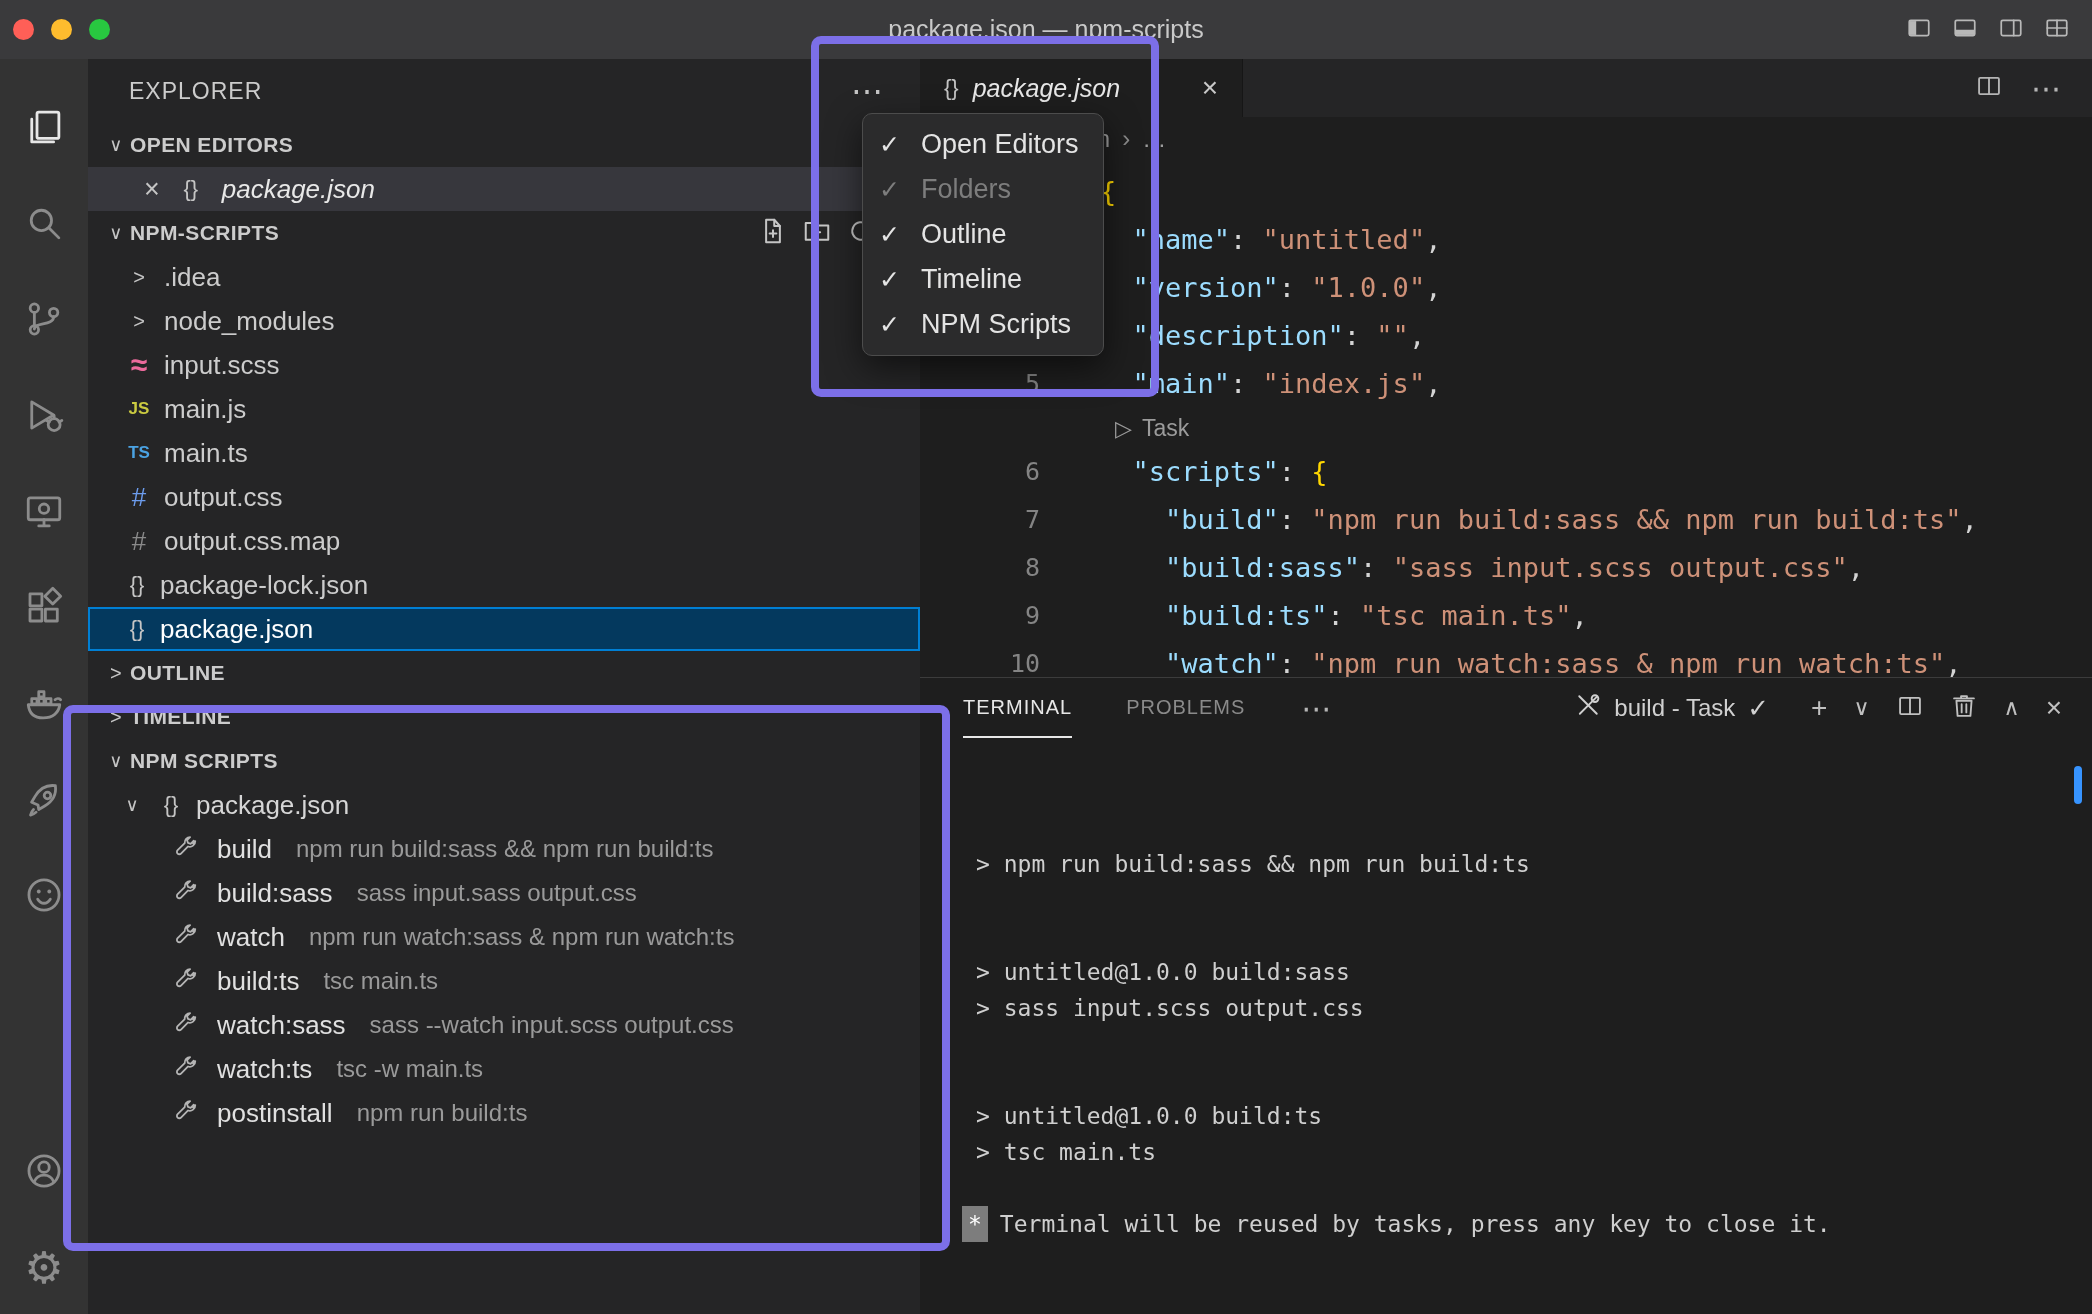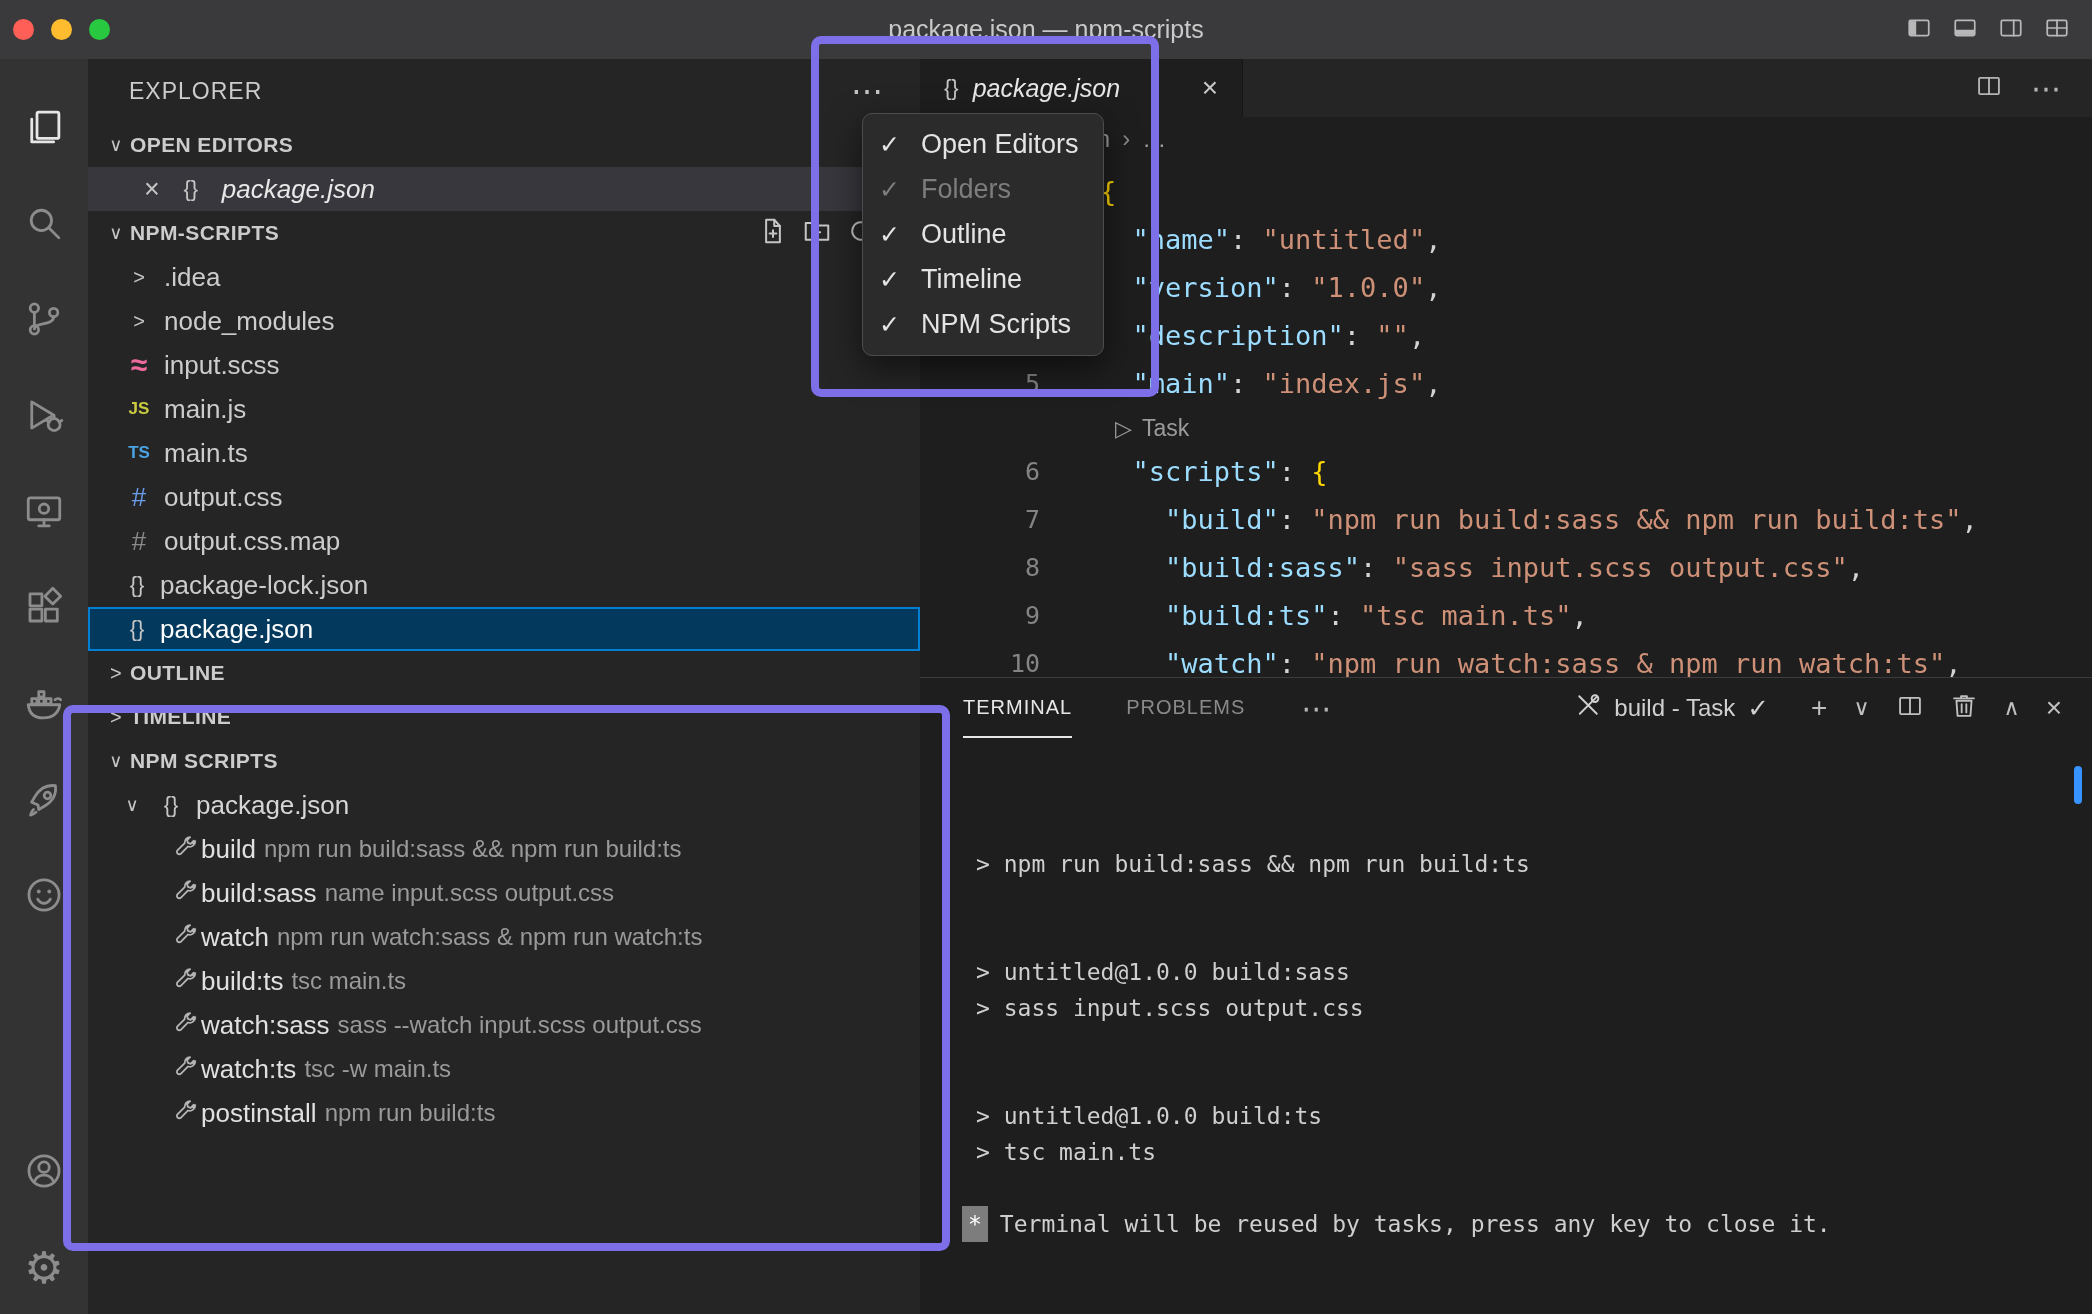--- a/index.html
+++ b/index.html
@@ -44,21 +44,21 @@
   .ic-sass{color:#ec6a9c;font-size:30px;width:34px;}
   .ic-js{color:#cbcb41;font-size:17px;width:34px;}
   .ic-ts{color:#4ba3e3;font-size:17px;width:34px;}
   .ic-css{color:#6c9ced;font-size:26px;width:34px;font-weight:400;}
   .ic-cssmap{color:#8a8a8a;font-size:26px;width:34px;font-weight:400;}
   .italic{font-style:italic;}
   .tree-row{height:44px;display:flex;align-items:center;padding-left:34px;gap:8px;color:#cccccc;font-size:26px;}
   .tree-row .chev{width:34px;}
   .tree-row.selected{background:#04395e;outline:2px solid #007fd4;outline-offset:-2px;color:#ffffff;}
   .npm-file-row{height:44px;display:flex;align-items:center;padding-left:30px;gap:10px;color:#d6d6d6;font-size:26px;}
-  .script-row{height:44px;display:flex;align-items:center;padding-left:84px;gap:2px;}
+  .script-row{height:44px;display:flex;align-items:center;padding-left:84px;gap:18px;}
   .script-row .icon{color:#b5b5b5;}
   .script-row .icon svg{width:27px;height:27px;}
   .script-name{color:#e0e0e0;font-size:26px;}
   .script-cmd{color:#9a9a9a;font-size:24px;margin-left:6px;}
 
   
   .editor{position:absolute;left:920px;top:59px;right:0;height:618px;background:#1e1e1e;overflow:hidden;}
   .tabbar{height:58px;background:#252526;display:flex;align-items:stretch;}
   .tab{width:274px;background:#1e1e1e;display:flex;align-items:center;padding:0 24px;gap:14px;
        border-right:1px solid #161616;}
@@ -326,21 +326,21 @@
               <path d="M20.7 6.3a4.9 4.9 0 0 1-6.4 4.8L8 17.4a2.1 2.1 0 1 1-3-3l6.3-6.3A4.9 4.9 0 0 1 16.1 2.8l-2.7 2.7.8 2.4 2.4.8 2.7-2.7c.2.8.2 1.6-.6 2.3z"></path>
             </svg></span>
           <span class="script-name">build</span>
           <span class="script-cmd">npm run build:sass &amp;&amp; npm run build:ts</span>
         </div>
         <div class="script-row">
           <span class="icon"><svg viewBox="0 0 24 24" fill="none" stroke="currentColor" stroke-width="1.6" stroke-linecap="round" stroke-linejoin="round">
               <path d="M20.7 6.3a4.9 4.9 0 0 1-6.4 4.8L8 17.4a2.1 2.1 0 1 1-3-3l6.3-6.3A4.9 4.9 0 0 1 16.1 2.8l-2.7 2.7.8 2.4 2.4.8 2.7-2.7c.2.8.2 1.6-.6 2.3z"></path>
             </svg></span>
           <span class="script-name">build:sass</span>
-          <span class="script-cmd">name input.scss output.css</span>
+          <span class="script-cmd">sass input.sass output.css</span>
         </div>
         <div class="script-row">
           <span class="icon"><svg viewBox="0 0 24 24" fill="none" stroke="currentColor" stroke-width="1.6" stroke-linecap="round" stroke-linejoin="round">
               <path d="M20.7 6.3a4.9 4.9 0 0 1-6.4 4.8L8 17.4a2.1 2.1 0 1 1-3-3l6.3-6.3A4.9 4.9 0 0 1 16.1 2.8l-2.7 2.7.8 2.4 2.4.8 2.7-2.7c.2.8.2 1.6-.6 2.3z"></path>
             </svg></span>
           <span class="script-name">watch</span>
           <span class="script-cmd">npm run watch:sass &amp; npm run watch:ts</span>
         </div>
         <div class="script-row">
           <span class="icon"><svg viewBox="0 0 24 24" fill="none" stroke="currentColor" stroke-width="1.6" stroke-linecap="round" stroke-linejoin="round">

